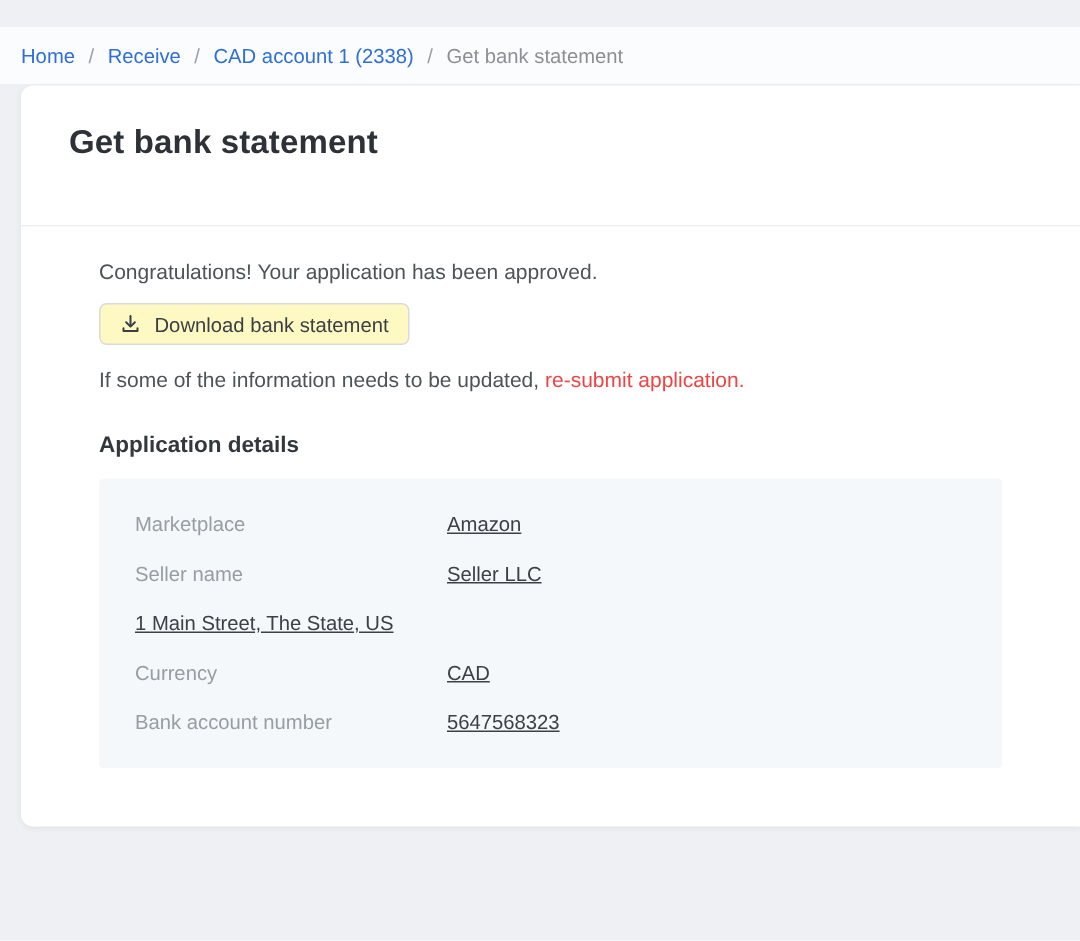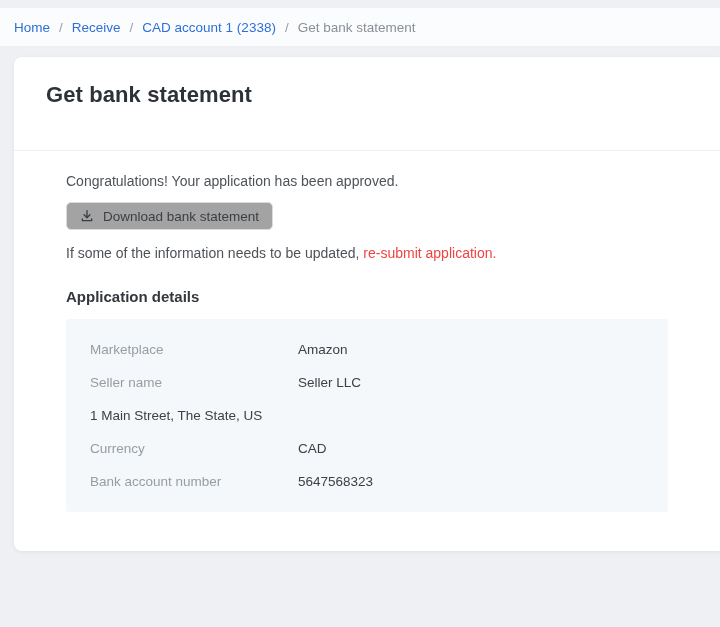--- a/index.html
+++ b/index.html
@@ -8,21 +8,21 @@
     font-family: "Liberation Sans", sans-serif;
     background: #eef0f3;
     position: relative;
     overflow: hidden;
     color: #3c4147;
   }
 
   
   .topbar {
     position: absolute;
-    top: 8px; left: 0; right: 0;
+    top: 18px; left: 0; right: 0;
     height: 38px;
     background: #fbfcfd;
     display: flex;
     align-items: center;
     padding-left: 14px;
   }
   .breadcrumb {
     display: flex;
     align-items: center;
     font-size: 13.5px;
@@ -69,21 +69,21 @@
     color: #4e5358;
     margin-bottom: 13px;
   }
 
   .download-btn {
     display: inline-flex;
     align-items: center;
     gap: 9px;
     height: 28px;
     padding: 0 13px;
-    background: #a3a3a3;
+    background: #fef9c3;
     border: 1px solid #d8dbde;
     border-radius: 5px;
     font-family: "Liberation Sans", sans-serif;
     font-size: 13.5px;
     color: #3a3f45;
     cursor: pointer;
   }
   .download-btn svg { display: block; }
 
   .resubmit-line {
@@ -114,21 +114,21 @@
     display: flex;
     align-items: center;
     height: 33px;
     font-size: 13.5px;
   }
   .detail-label {
     width: 208px;
     flex: none;
     color: #979da4;
   }
-  .detail-value { color: #3c4147; }
+  .detail-value { color: #3c4147; text-decoration: underline; }
 </style>
 </head>
 <body>
 
 <div class="topbar">
   <nav class="breadcrumb">
     <a class="crumb-link">Home</a>
     <span class="crumb-sep">/</span>
     <a class="crumb-link">Receive</a>
     <span class="crumb-sep">/</span>

